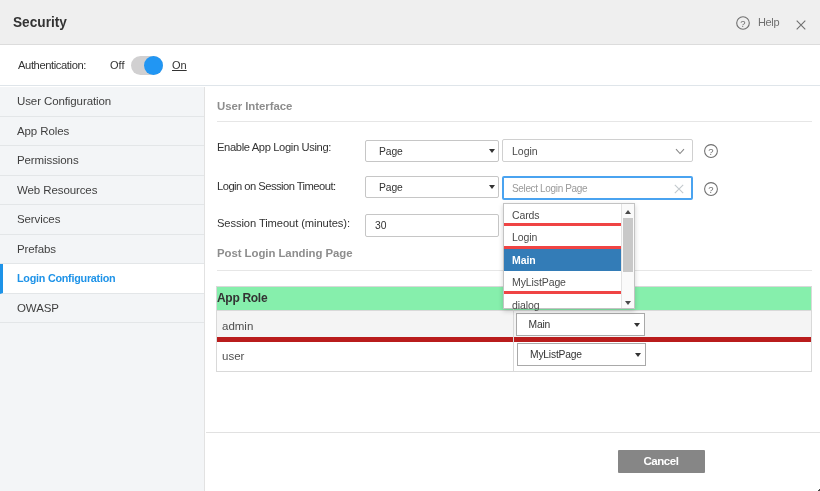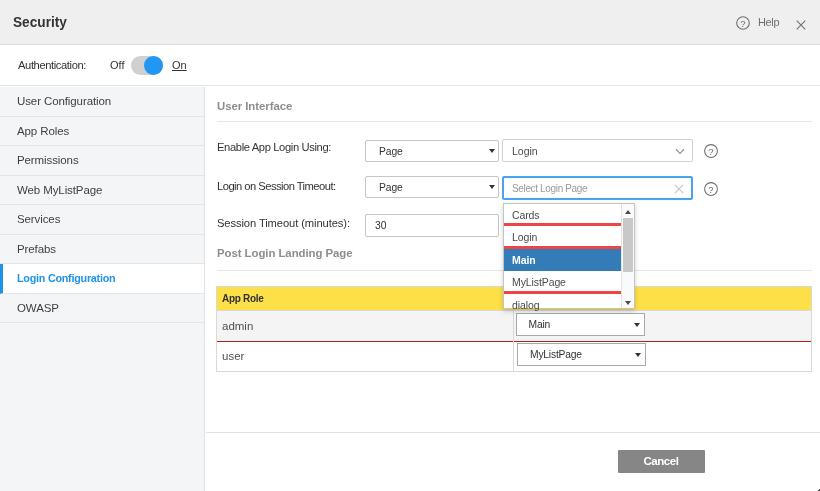--- a/index.html
+++ b/index.html
@@ -43,22 +43,22 @@
   #dd { left:503px; top:203px; width:132px; height:105.5px; background:#fff; border:1px solid #c3c3c3; box-shadow:0 2px 5px rgba(0,0,0,.18); z-index:20; }
   #dd .item { height:22.4px; line-height:22.2px; padding-left:8px; font-size:10.5px; letter-spacing:-0.1px; color:#4a4a4a; border-bottom:3px solid #ef4444; }
   #dd .item.sel { background:#337cb7; color:#fff; font-weight:700; border-bottom:none; }
   #sb { position:absolute; right:0; top:0; width:13px; height:103.5px; background:#fafafa; border-left:1px solid #e2e2e2; }
   #sb .thumb { position:absolute; left:1px; top:14px; width:10px; height:54px; background:#c8c8c8; }
   #sb .up { position:absolute; left:3px; top:6px; width:0; height:0; border-left:3px solid transparent; border-right:3px solid transparent; border-bottom:4.5px solid #4a4a4a; }
   #sb .dn { position:absolute; left:3px; bottom:3px; width:0; height:0; border-left:3px solid transparent; border-right:3px solid transparent; border-top:4.5px solid #4a4a4a; }
 
   
   #tbl { left:216px; top:286px; width:596px; height:85.5px; border:1px solid #d9d9d9; background:#fff; }
-  #tbl .th { position:absolute; left:0; top:0; width:100%; height:24px; background:#fde047; border-bottom:1px solid #d9d9d9; font-size:10px; font-weight:700; letter-spacing:-0.3px; color:#333; line-height:23px; padding-left:5px; }
-  #tbl .r1 { position:absolute; left:0; top:24px; width:100%; height:30.5px; background:#f4f4f4; border-bottom:1px solid #b91c1c; font-size:11.5px; color:#4f4f4f; line-height:30px; padding-left:5px; }
+  #tbl .th { position:absolute; left:0; top:0; width:100%; height:24px; background:#86efac; border-bottom:1px solid #d9d9d9; font-size:12px; font-weight:700; letter-spacing:-0.3px; color:#333; line-height:23px; }
+  #tbl .r1 { position:absolute; left:0; top:24px; width:100%; height:30.5px; background:#f4f4f4; border-bottom:5px solid #b91c1c; font-size:11.5px; color:#4f4f4f; line-height:30px; padding-left:5px; }
   #tbl .r2 { position:absolute; left:0; top:54.5px; width:100%; height:29px; background:#fff; font-size:11.5px; color:#4f4f4f; line-height:29px; padding-left:5px; }
   #tbl .vdiv { position:absolute; left:296px; top:0; width:1px; height:84px; background:#d9d9d9; }
   .rsel { position:absolute; width:129px; height:23px; border:1px solid #a9a9a9; background:#fff; }
   .rsel .tx { position:absolute; left:12px; top:5px; font-size:10.3px; letter-spacing:-0.2px; color:#333; }
 
   
   #foot { left:206px; top:432px; width:614px; height:59px; background:#fff; border-top:1px solid #e1e1e1; }
   .btn { position:absolute; top:16.5px; width:87px; height:23px; border-radius:1px; color:#fff; font-size:11.5px; font-weight:700; letter-spacing:-0.45px; text-align:center; line-height:23px; }
   #cancel { left:411.5px; background:#868686; }
   #save { left:509.5px; background:#2196f3; }
@@ -85,21 +85,21 @@
     <div id="toggle">
         <div class="knob"></div>
       </div>
     <div class="on">On</div>
   </div>
 
   <div id="side" class="abs">
     <div class="it">User Configuration</div>
     <div class="it">App Roles</div>
     <div class="it">Permissions</div>
-    <div class="it">Web MyListPage</div>
+    <div class="it">Web Resources</div>
     <div class="it">Services</div>
     <div class="it">Prefabs</div>
     <div class="it sel">Login Configuration</div>
     <div class="it">OWASP</div>
   </div>
 
   <div class="h2" style="top:100px;">User Interface</div>
   <div class="hr" style="top:121px;"></div>
 
   <div class="flabel" style="top:141px;">Enable App Login Using:</div>

